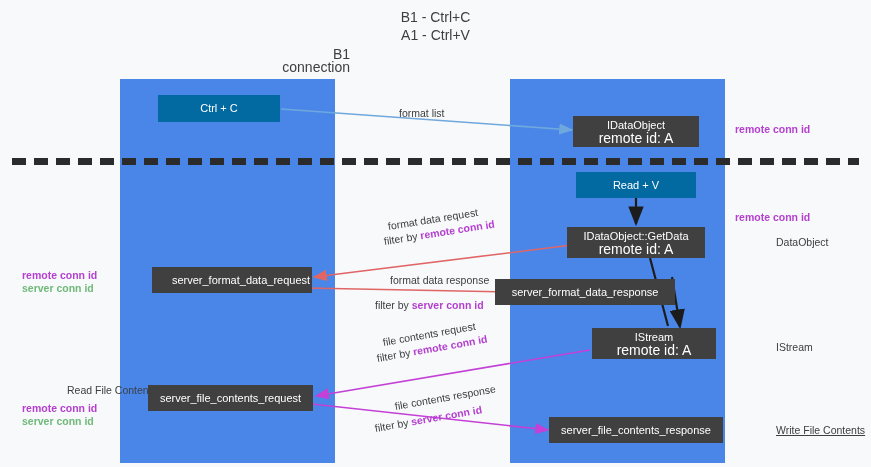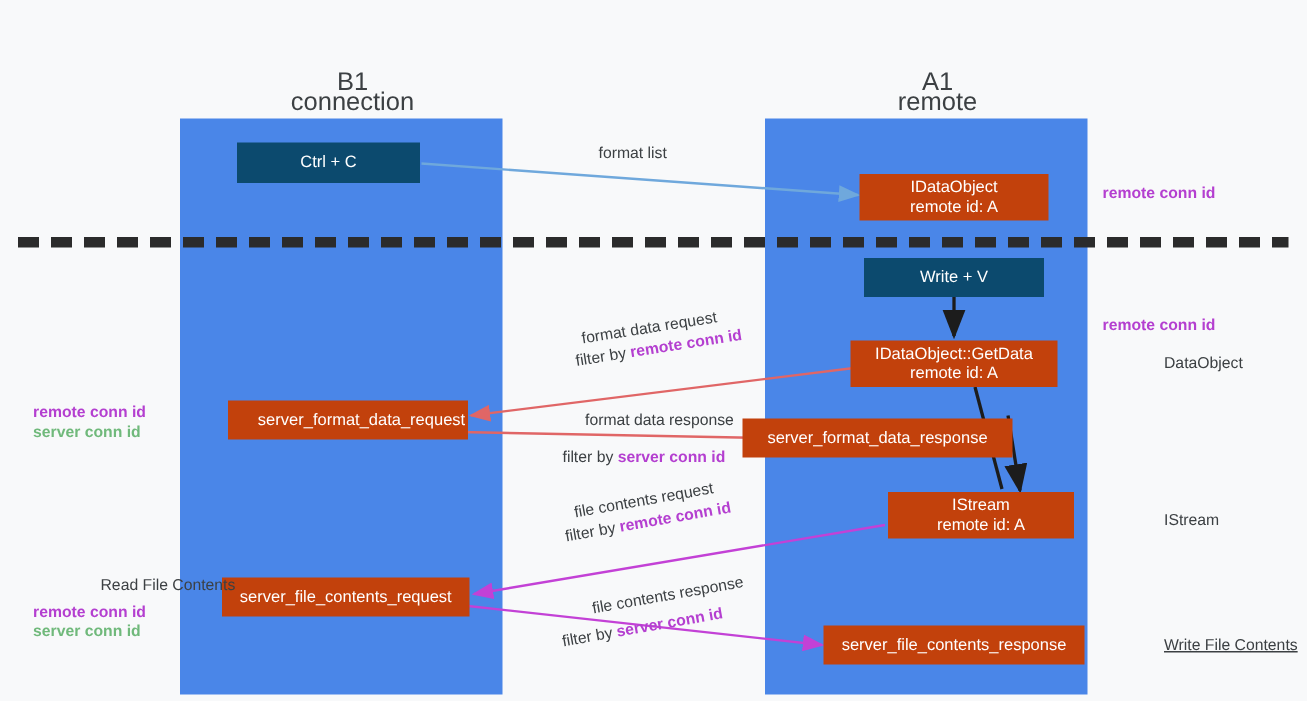--- a/index.html
+++ b/index.html
@@ -27,22 +27,22 @@
     width: 871px;
     text-align: center;
     font-size: 14px;
     color: #3c4043;
     line-height: 18px;
   }
 
   
   .col-head {
     position: absolute;
-    text-align: center;
-    font-size: 17px;
+    text-align: right;
+    font-size: 14px;
     color: #3c4043;
     line-height: 13px;
   }
 
   
   .lane {
     position: absolute;
     background: #4a86e8;
   }
 
@@ -64,23 +64,23 @@
     display: flex;
     flex-direction: column;
     align-items: center;
     justify-content: center;
     color: #ffffff;
     font-size: 11px;
     line-height: 13px;
     text-align: center;
     padding: 2px 4px;
   }
-  .node.green { background: #0c4a6e; }
-  .node.orange { background: #c2410c; }
-  .node .l2 { font-size: 11px; }
+  .node.green { background: #0369a1; }
+  .node.orange { background: #404040; }
+  .node .l2 { font-size: 14px; }
 
   
   .ann {
     position: absolute;
     font-size: 10.5px;
     line-height: 13px;
     white-space: nowrap;
   }
   .ann.purple { color: #b43fd0; font-weight: bold; }
   .ann.green  { color: #70b97b; font-weight: bold; }
@@ -104,28 +104,28 @@
     left: 0; top: 0;
     width: 871px; height: 467px;
     pointer-events: none;
   }
 </style>
 </head>
 <body>
 
 <div id="root">
 
+  <div class="title">
+    <div>B1 - Ctrl+C</div>
+    <div>A1 - Ctrl+V</div>
+  </div>
 
   <div class="col-head" style="left:120px; top:48px; width:230px;">
     <div>B1</div>
     <div>connection</div>
-  </div>
-  <div class="col-head" style="left:510px; top:48px; width:230px;">
-    <div>A1</div>
-    <div>remote</div>
   </div>
 
   <div class="lane" style="left:120px; top:79px; width:215px; height:384px;"></div>
   <div class="lane" style="left:510px; top:79px; width:215px; height:384px;"></div>
 
   <svg class="overlay" viewBox="0 0 871 467">
     <defs>
       <marker id="ah-blue" markerWidth="9" markerHeight="7" refX="8" refY="3.5" orient="auto">
         <polygon points="0 0, 9 3.5, 0 7" fill="#6fa8dc"></polygon>
       </marker>
@@ -162,21 +162,21 @@
   <div class="node green" style="left:158px; top:95px; width:122px; height:27px;">
     <div>Ctrl + C</div>
   </div>
 
   <div class="node orange" style="left:573px; top:116px; width:126px; height:31px;">
     <div>IDataObject</div>
     <div class="l2">remote id: A</div>
   </div>
 
   <div class="node green" style="left:576px; top:172px; width:120px; height:26px;">
-    <div>Write + V</div>
+    <div>Read + V</div>
   </div>
 
   <div class="node orange" style="left:567px; top:227px; width:138px; height:31px;">
     <div>IDataObject::GetData</div>
     <div class="l2">remote id: A</div>
   </div>
 
   <div class="node orange" style="left:152px; top:267px; width:160px; height:26px;padding-left:22px;">
     <div>server_format_data_request</div>
   </div>
@@ -191,21 +191,21 @@
   </div>
 
   <div class="node orange" style="left:549px; top:417px; width:174px; height:26px;">
     <div>server_file_contents_response</div>
   </div>
 
   <div class="node orange" style="left:148px; top:385px; width:165px; height:26px;">
     <div>server_file_contents_request</div>
   </div>
 
-  <div class="elabel" style="left:399px; top:96px;">format list</div>
+  <div class="elabel" style="left:399px; top:107px;">format list</div>
 
   <div class="elabel rot-a" style="left:388px; top:220px;">format data request</div>
   <div class="elabel rot-a" style="left:384px; top:235px;">
     <span>filter by </span><span class="kw-remote">remote conn id</span>
   </div>
 
   <div class="elabel" style="left:390px; top:274px;">format data response</div>
   <div class="elabel" style="left:375px; top:299px;">
     <span>filter by </span><span class="kw-server">server conn id</span>
   </div>

